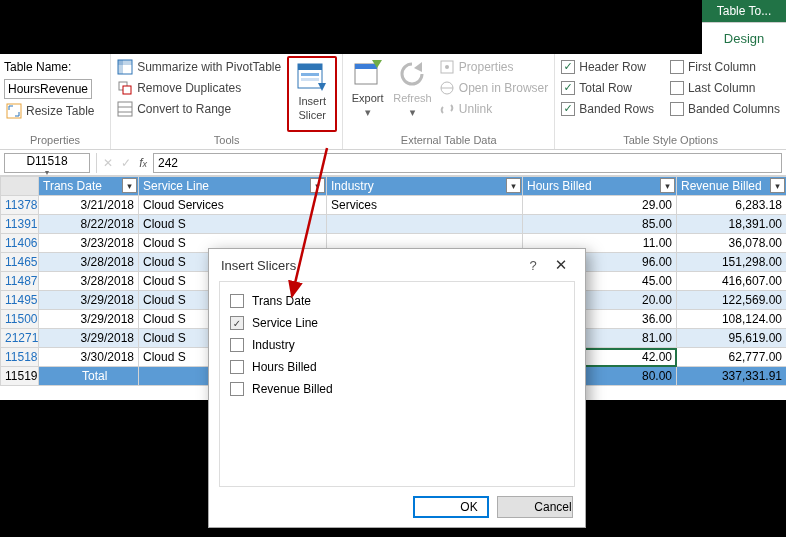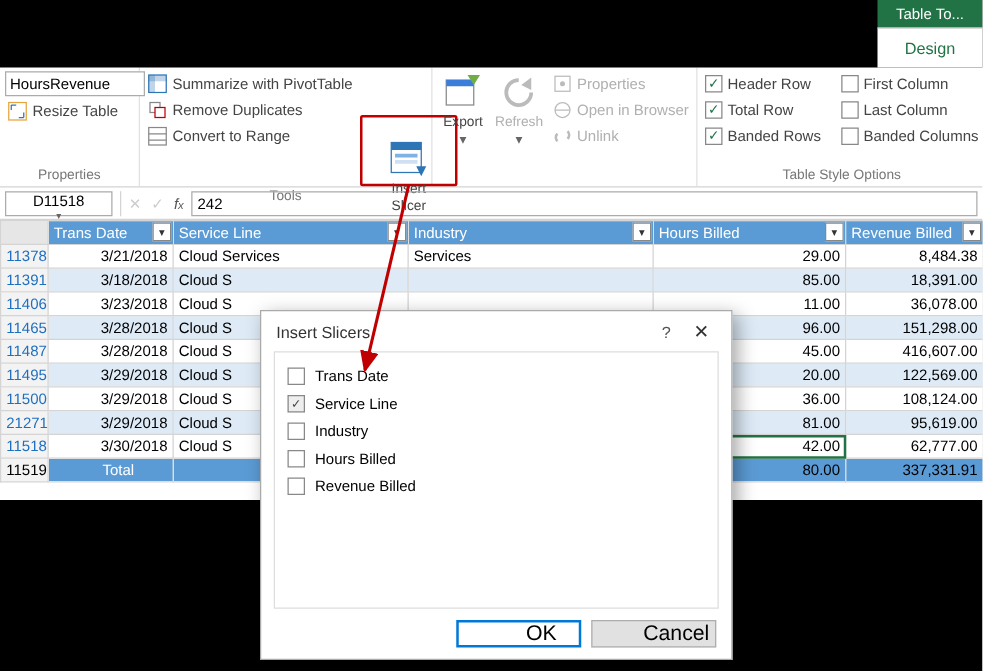--- a/index.html
+++ b/index.html
@@ -15,28 +15,28 @@
   }
   .black-top { background:#000; height:54px; width:100%; position:relative; }
   .tab-box { position:absolute; right:0; top:0; width:84px; }
   .tab-title { background:#217346; color:#fff; height:22px; line-height:22px; text-align:center; font-size:12px; }
   .tab-sub { background:#fff; height:32px; display:flex; align-items:center; justify-content:center; color:#217346; font-size:13px; border-top:1px solid #ccc;}
   .ribbon { display:flex; border-bottom:1px solid #d4d4d4; height:96px; background:#fff; }
   .group { border-right:1px solid #e1e1e1; display:flex; flex-direction:column; padding:2px 4px 0 4px; }
   .group-label { text-align:center; color:#777; font-size:11px; margin-top:auto; padding:2px 0 3px 0;}
   .prop-grid { display:flex; flex-direction:column; gap:1px; }
   .prop-row { display:flex; align-items:center; gap:4px; height:21px;}
-  .tn-input { width:112px; height:20px; border:1px solid #ababab; padding:0 3px; font-size:12px;}
+  .tn-input { width:88px; height:20px; border:1px solid #ababab; padding:0 3px; font-size:12px;}
   .rb-item { display:flex; align-items:center; gap:4px; height:21px; color:#444; white-space:nowrap; padding:0 2px;}
   .rb-item.disabled { color:#b0b0b0; }
   .rb-icon { width:16px; height:16px; display:inline-flex; align-items:center; justify-content:center; }
   .big-btn { width:44px; display:flex; flex-direction:column; align-items:center; justify-content:flex-start; padding-top:2px; gap:2px; color:#444;}
   .big-btn .big-ic { width:32px; height:32px; }
   .big-btn span { font-size:11px; line-height:12px; text-align:center;}
-  .highlight { border:2px solid #c00000; border-radius:2px; padding:15px;margin-top:36px;}
+  .highlight { border:2px solid #c00000; border-radius:2px; padding:1px;}
   .chk { width:14px; height:14px; border:1px solid #888; display:inline-flex; align-items:center; justify-content:center; font-size:11px; color:#217346;}
   .formula-bar { display:flex; align-items:center; height:26px; border-bottom:1px solid #d4d4d4; padding:2px 4px; gap:6px;}
   .name-box { width:86px; height:20px; border:1px solid #ababab; padding:0 4px; display:flex; align-items:center; justify-content:space-between;flex-direction:column;}
   .fx-controls { display:flex; gap:8px; color:#888; align-items:center;}
   .fx-input { flex:1; height:20px; border:1px solid #ababab; padding:0 4px; display:flex; align-items:center;}
   
   .sheet-wrap { position:relative; }
   table.sheet { border-collapse:collapse; width:100%; table-layout:fixed; }
   table.sheet th, table.sheet td { border:1px solid #d4d4d4; height:19px; padding:0 4px; font-size:12px; overflow:hidden; white-space:nowrap;}
   .rowhdr { width:38px; background:#f3f3f3; color:#1f6fbf; text-align:right; padding-right:3px; font-weight:normal;}
@@ -52,40 +52,41 @@
   .dialog { position:absolute; left:208px; top:248px; width:378px; height:280px; background:#fff; border:1px solid #aaa; box-shadow:4px 4px 14px rgba(0,0,0,.35); z-index:20; display:flex; flex-direction:column;}
   .dlg-title { height:32px; display:flex; align-items:center; padding:0 8px 0 12px; font-size:13px; color:#333;}
   .dlg-title .spacer{flex:1;}
   .dlg-help { width:24px; text-align:center; color:#555; font-size:13px;}
   .dlg-close { width:32px; text-align:center; font-size:15px; color:#333;}
   .dlg-body { flex:1; border:1px solid #ddd; margin:0 10px; padding:8px 10px; overflow:auto;}
   .dlg-row { display:flex; align-items:center; gap:8px; height:22px;}
   .dcb { width:14px; height:14px; border:1px solid #888; display:inline-flex; align-items:center; justify-content:center; font-size:10px; background:#fff;}
   .dcb.checked { background:#eee; color:#444;}
   .dlg-foot { height:40px; display:flex; align-items:center; justify-content:flex-end; gap:8px; padding:0 12px;}
-  .btn { width:100px; height:22px; border:1px solid #adadad; background:#e1e1e1; font-size:17px; display:flex; align-items:center; justify-content:center;padding-left:36px;}
+  .btn { width:76px; height:22px; border:1px solid #adadad; background:#e1e1e1; font-size:12px; display:flex; align-items:center; justify-content:center;padding-left:36px;}
   .btn.primary { border:2px solid #0078d7; background:#fff; color:#000;}
   
   .arrow-svg { position:absolute; left:0; top:0; pointer-events:none; z-index:30;}
   .small-drop { font-size:8px; color:#666; }
 </style>
 </head>
 <body>
 
 <div class="black-top">
   <div class="tab-box">
     <div class="tab-title">Table To...</div>
     <div class="tab-sub">Design</div>
   </div>
 </div>
 
 <div class="ribbon">
 
   <div class="group" style="width:112px">
     <div class="prop-grid">
+      <div class="prop-row">Table Name:</div>
       <div class="prop-row">
         <input class="tn-input" value="HoursRevenue" style="">
       </div>
       <div class="rb-item">
         <span class="rb-icon">
           <svg width="16" height="16">
               <rect x="1" y="1" width="14" height="14" fill="none" stroke="#e8a33d"></rect>
               <path d="M3 3h4M3 3v4M13 13h-4M13 13v-4" stroke="#2e75b6" fill="none"></path>
             </svg>
         </span>
@@ -192,20 +193,21 @@
         <div class="rb-item disabled">
           <span class="rb-icon">
               <svg width="16" height="16">
                 <path d="M4 12 a4 4 0 0 1 0-6 M12 4 a4 4 0 0 1 0 6" fill="none" stroke="#bbb" stroke-width="2"></path>
               </svg>
             </span>
           <span>Unlink</span>
         </div>
       </div>
     </div>
+    <div class="group-label">External Table Data</div>
   </div>
 
   <div class="group" style="flex:1; border-right:none;">
     <div style="display:flex; gap:12px;">
       <div style="display:flex; flex-direction:column;">
         <div class="rb-item">
             <span class="chk">✓</span>
             <span>Header Row</span>
           </div>
         <div class="rb-item">
@@ -272,25 +274,25 @@
     <th class="colhdr"><span>Revenue Billed</span><span class="flt">▾</span></th>
   </tr>
   </tbody>
       <tbody id="sheet-body">
         <tr>
           <th class="rowhdr">11378</th>
           <td class="num">3/21/2018</td>
           <td>Cloud Services</td>
           <td>Services</td>
           <td class="num">29.00</td>
-          <td class="num">8,484.38</td>
+          <td class="num">6,283.18</td>
         </tr>
         <tr class="band">
           <th class="rowhdr">11391</th>
-          <td class="num">3/18/2018</td>
+          <td class="num">8/22/2018</td>
           <td>Cloud S</td>
           <td></td>
           <td class="num">85.00</td>
           <td class="num">18,391.00</td>
         </tr>
         <tr>
           <th class="rowhdr">11406</th>
           <td class="num">3/23/2018</td>
           <td>Cloud S</td>
           <td></td>

